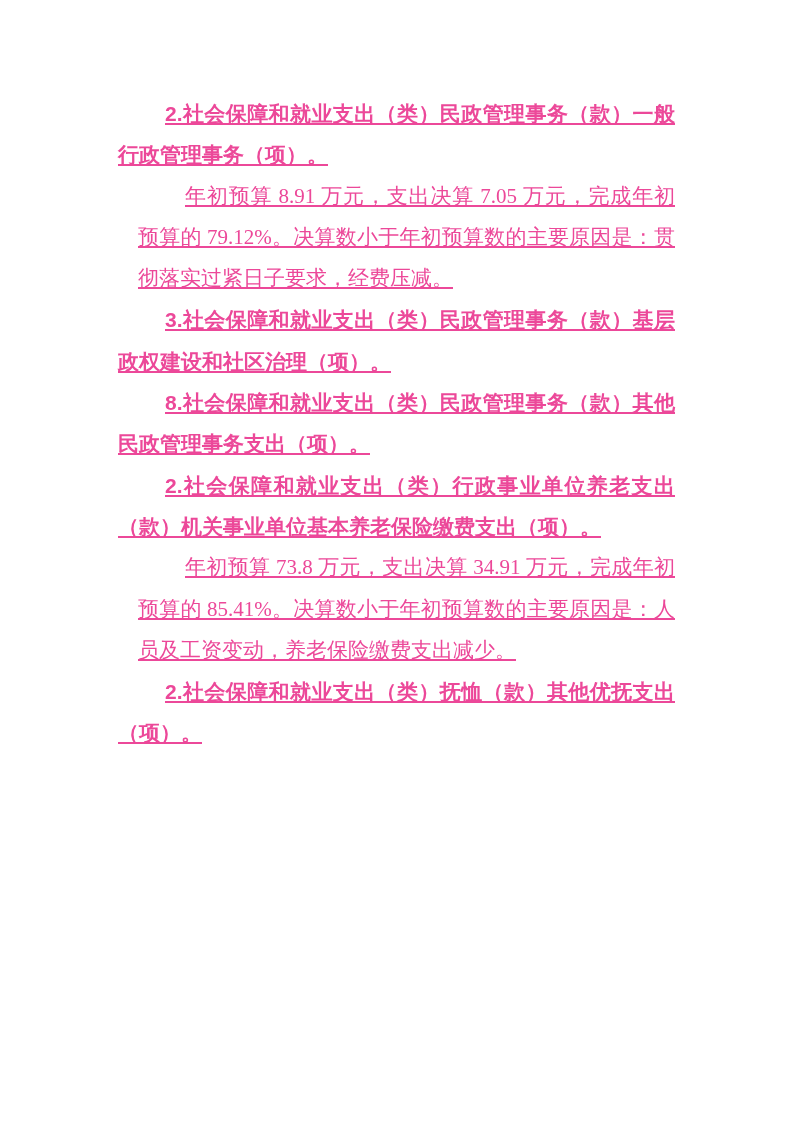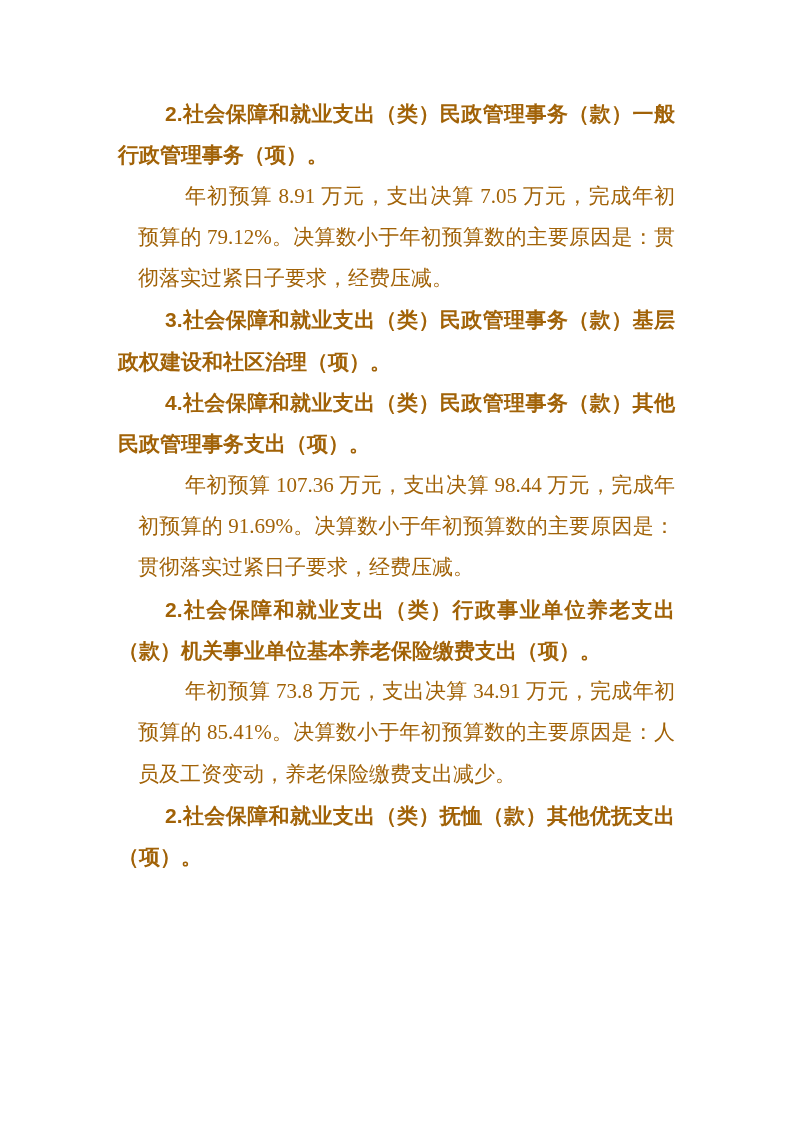--- a/index.html
+++ b/index.html
@@ -12,21 +12,22 @@
     width: 793px;
     height: 1122px;
     background: #ffffff;
     overflow: hidden;
   }
   .content {
     position: absolute;
     left: 118px;
     top: 93px;
     width: 557px;
-    color: #a16207;
+    color: #ec4899;
+    text-decoration: underline;
   }
   .content p {
     margin: 0;
     padding: 0;
     font-size: 21px;
     line-height: 41.3px;
     text-align: justify;
     text-indent: 47px;
     word-break: break-all;
   }
@@ -44,22 +45,21 @@
 <body>
 
 <div class="page">
   <div class="content">
 
     <p class="sec-heading">2.社会保障和就业支出（类）民政管理事务（款）一般行政管理事务（项）。</p>
     <p class="sec-body">年初预算 8.91 万元，支出决算 7.05 万元，完成年初预算的 79.12%。决算数小于年初预算数的主要原因是：贯彻落实过紧日子要求，经费压减。</p>
 
     <p class="sec-heading">3.社会保障和就业支出（类）民政管理事务（款）基层政权建设和社区治理（项）。</p>
 
-    <p class="sec-heading">4.社会保障和就业支出（类）民政管理事务（款）其他民政管理事务支出（项）。</p>
-    <p class="sec-body">年初预算 107.36 万元，支出决算 98.44 万元，完成年初预算的 91.69%。决算数小于年初预算数的主要原因是：贯彻落实过紧日子要求，经费压减。</p>
+    <p class="sec-heading">8.社会保障和就业支出（类）民政管理事务（款）其他民政管理事务支出（项）。</p>
 
     <p class="sec-heading">2.社会保障和就业支出（类）行政事业单位养老支出（款）机关事业单位基本养老保险缴费支出（项）。</p>
     <p class="sec-body">年初预算 73.8 万元，支出决算 34.91 万元，完成年初预算的 85.41%。决算数小于年初预算数的主要原因是：人员及工资变动，养老保险缴费支出减少。</p>
 
     <p class="sec-heading">2.社会保障和就业支出（类）抚恤（款）其他优抚支出（项）。</p>
 
   </div>
 </div>
 
 </body></html>

